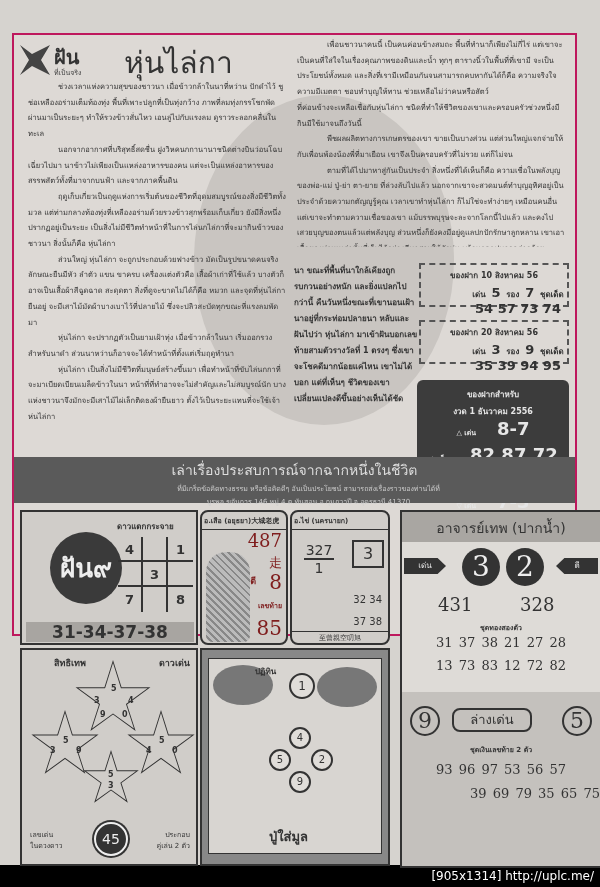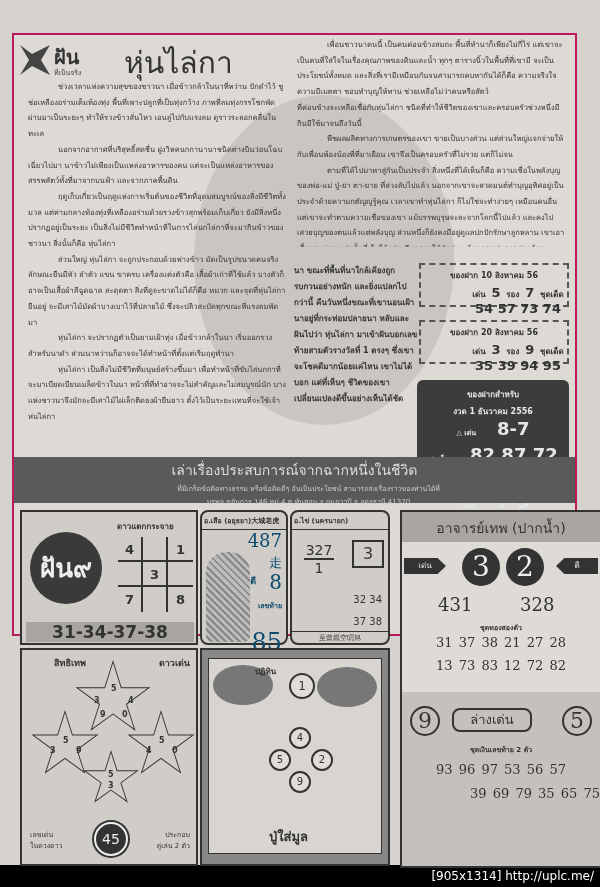--- a/index.html
+++ b/index.html
@@ -32,30 +32,30 @@
   .dark-box .r { font-size: 18px; line-height: 21px; }
   .dark-box .r small { font-size: 7px; margin-right: 21px; }
   .diamonds { position: absolute; left: 300px; top: 422px; font-size: 8px; color: #888; letter-spacing: 9px; }
   .footer-band { position: absolute; left: 0; top: 437px; width: 561px; height: 31px; background: #5a5a5a; color: #ddd; text-align: center; }
   .footer-band .h { font-size: 14px; margin-top: -15px; background: #5a5a5a; padding-top: 2px; }
   .footer-band .s { font-size: 7px; margin-top: 2px; color: #ccc; margin-left: 28px; }
 
   .bottom { position: absolute; left: 20px; top: 510px; width: 565px; height: 360px; }
   .panel { position: absolute; border: 2px solid #333; background: #d0cdc9; }
   .p-fan { left: 0; top: 0; width: 178px; height: 135px; }
-  .p-fan .logo9 { position: absolute; left: 8px; top: 20px; width: 72px; height: 72px; border-radius: 50%; background: #3a3a3a; color: #eee; font-size: 26px; font-weight: bold; text-align: center; line-height: 72px; }
+  .p-fan .logo9 { position: absolute; left: 28px; top: 20px; width: 72px; height: 72px; border-radius: 50%; background: #3a3a3a; color: #eee; font-size: 26px; font-weight: bold; text-align: center; line-height: 72px; }
   .p-fan .gridt { position: absolute; left: 95px; top: 8px; font-size: 8px; font-weight: bold; color: #333; }
   .p-fan .grid { position: absolute; left: 96px; top: 25px; width: 75px; height: 75px; display: grid; grid-template-columns: repeat(3, 25px); grid-template-rows: repeat(3, 25px); }
   .p-fan .grid div { font-size: 13px; font-weight: bold; text-align: center; line-height: 25px; color: #333; }
   .p-fan .grid .bR { border-right: 2px solid #333; }
   .p-fan .grid .bB { border-bottom: 2px solid #333; }
   .p-fan .nums { position: absolute; left: 4px; top: 110px; width: 168px; height: 20px; background: #a8a5a1; font-size: 17px; font-weight: bold; color: #333; text-align: center; line-height: 20px; }
   .p-tiger { left: 180px; top: 0; width: 88px; height: 135px; border-radius: 8px; }
   .p-tiger .hd { font-size: 7px; font-weight: bold; border-bottom: 1px solid #333; padding: 3px 2px; color: #333; }
-  .p-tiger .v { position: absolute; right: 4px; font-family: "DejaVu Serif", serif; color: #0c4a6e; }
+  .p-tiger .v { position: absolute; right: 4px; font-family: "DejaVu Serif", serif; color: #7f1d1d; }
   .p-tiger .tig { position: absolute; left: 4px; top: 40px; width: 44px; height: 90px; background: repeating-linear-gradient(45deg,#bbb 0 3px,#888 3px 5px); border-radius: 20px 20px 6px 6px; }
   .p-kai { left: 270px; top: 0; width: 100px; height: 135px; border-radius: 8px; }
   .p-kai .hd { font-size: 7px; font-weight: bold; border-bottom: 1px solid #333; padding: 3px 2px; color: #333; }
   .p-kai .frac { position: absolute; left: 12px; top: 30px; font-size: 14px; text-align: center; color: #333; width: 30px; }
   .p-kai .frac .n { border-bottom: 2px solid #333; }
   .p-kai .box3 { position: absolute; left: 60px; top: 28px; width: 32px; height: 28px; border: 2px solid #333; font-size: 16px; text-align: center; line-height: 24px; color: #333; }
   .p-kai .row { position: absolute; right: 6px; font-size: 10px; color: #333; }
   .p-kai .ft { position: absolute; bottom: 0; left: 0; right: 0; border-top: 1px solid #333; font-size: 7px; text-align: center; color: #333; height: 12px; line-height: 12px; }
   .p-thep { left: 380px; top: 0; width: 202px; height: 358px; }
   .p-thep .hd { background: #a9a6a2; font-size: 14px; text-align: center; padding: 5px 0; color: #333; }
@@ -180,21 +180,21 @@
     </div>
 
     <div class="panel p-tiger">
       <div class="hd">อ.เสือ (อยุธยา)大城老虎</div>
       <div class="tig"></div>
       <div class="v" style="top:18px; font-size:18px;">487</div>
       <div class="v" style="top:42px; font-size:13px;">走</div>
       <div class="v" style="top:62px; right:30px; font-size:9px; font-weight:bold; font-family:'DejaVu Sans',sans-serif;">ตี</div>
       <div class="v" style="top:58px; font-size:20px;">8</div>
       <div class="v" style="top:88px; font-size:7px; font-weight:bold; font-family:'DejaVu Sans',sans-serif;">เลขท้าย</div>
-      <div class="v" style="top:116px; font-size:24px;">85</div>
+      <div class="v" style="top:104px; font-size:20px;">85</div>
     </div>
 
     <div class="panel p-kai">
       <div class="hd">อ.ไข่ (นครนายก)</div>
       <div class="frac">
         <div class="n">327</div>
         <div>1</div>
       </div>
       <div class="box3">3</div>
       <div class="row" style="top:82px;">32 34</div>

